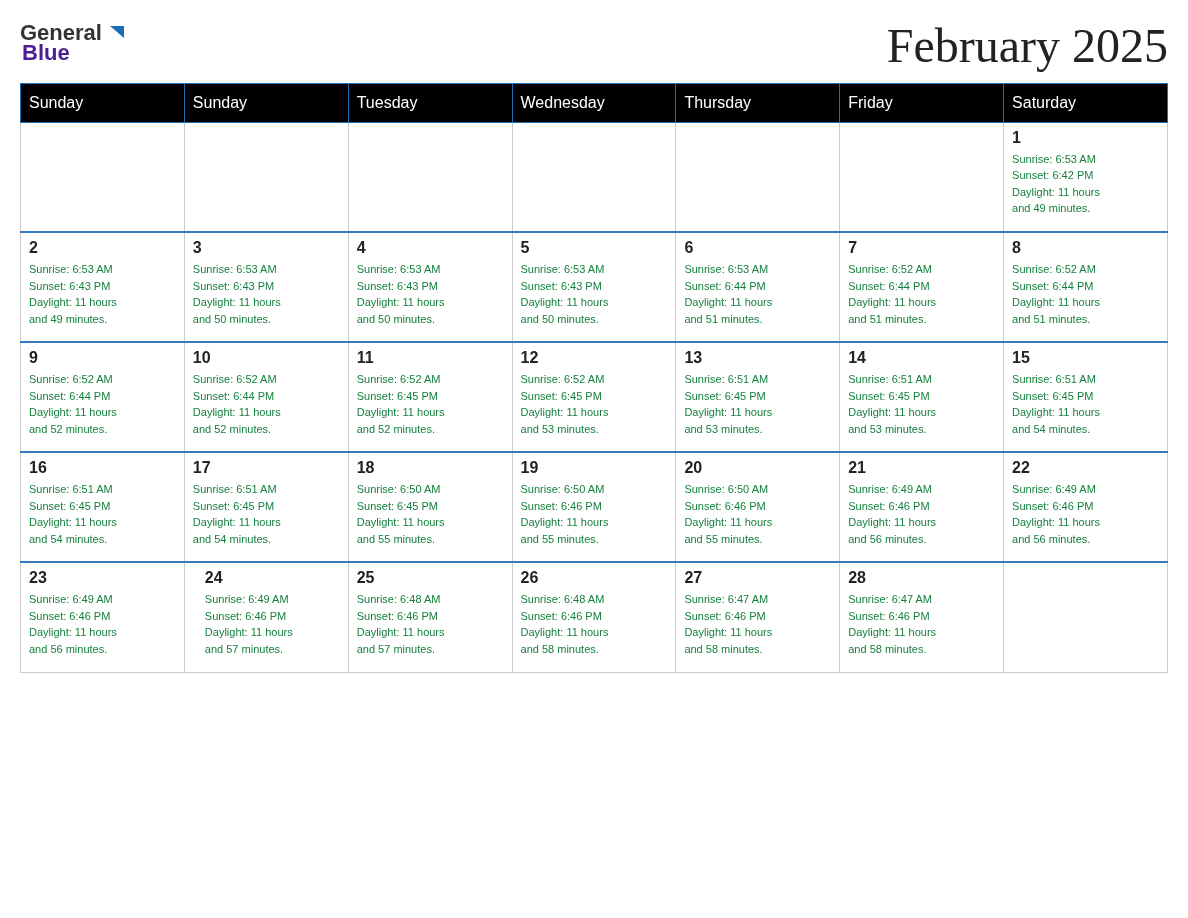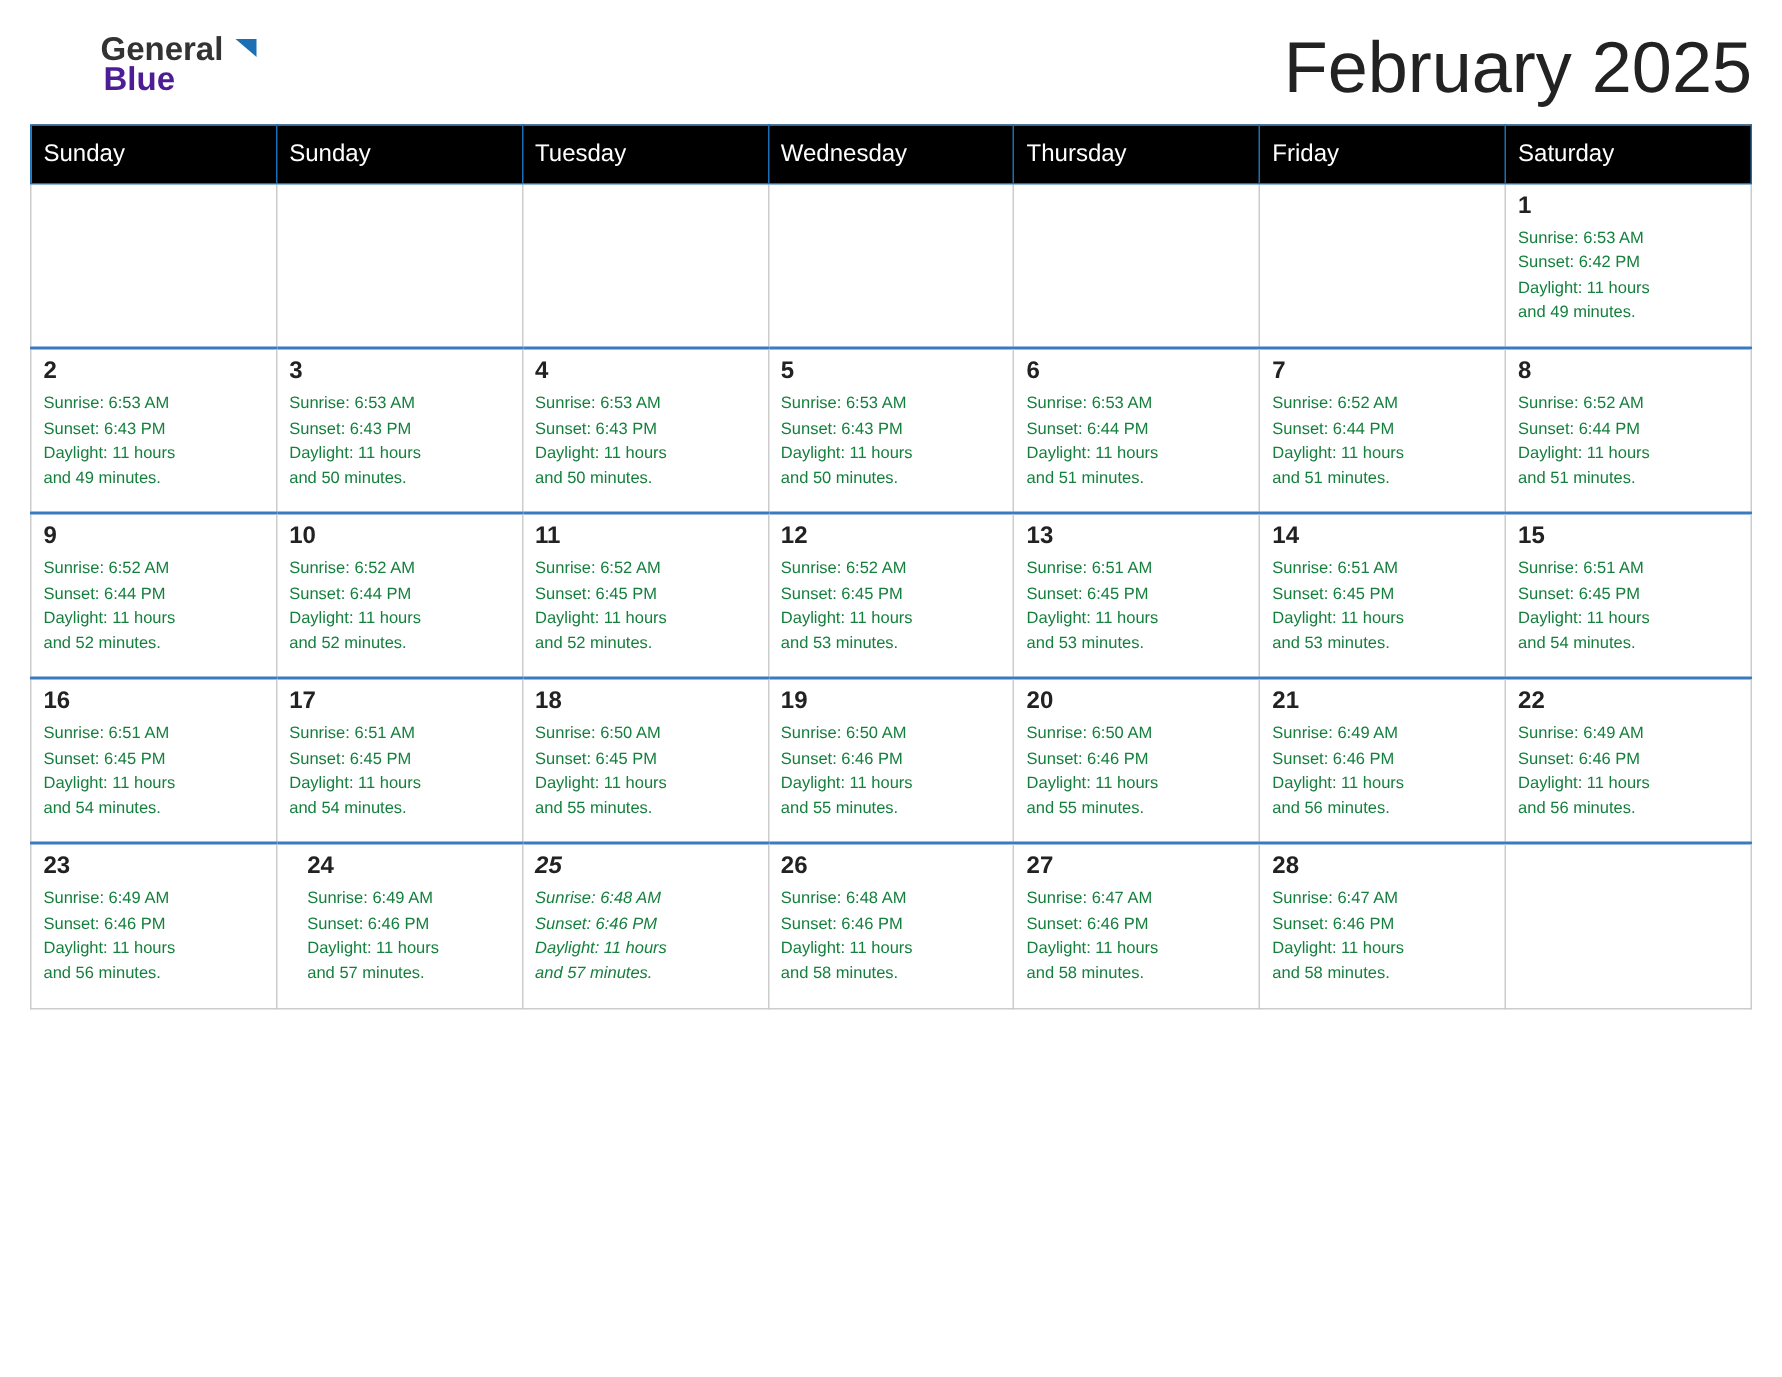--- a/index.html
+++ b/index.html
@@ -8,39 +8,39 @@
       background: #fff;
       padding: 20px;
       width: 1188px;
       min-height: 918px;
     }
     .header {
       display: flex;
       justify-content: space-between;
       align-items: flex-start;
       margin-bottom: 10px;
-      margin-left: 47px;
     }
     .logo {
       display: flex;
       align-items: center;
       gap: 4px;
     }
     .logo-text-general {
       font-size: 22px;
       font-weight: bold;
       color: #333;
     }
     .logo-text-blue {
       font-size: 22px;
       font-weight: bold;
       color: #4c1d95;
     }
     .title-block {
       text-align: left;
+      font-family: Liberation Serif, serif;
     }
     .calendar-title {
       font-size: 48px;
       font-weight: normal;
       color: #222;
       line-height: 1.1;
     }
     .calendar-subtitle {
       font-size: 20px;
       color: #444;
@@ -299,21 +299,21 @@
 Daylight: 11 hours
 and 56 minutes.</div>
         </td>
         <td style="height: 110px; padding-left: 20px;">
           <span class="day-number">24</span>
           <div class="day-info" style="white-space: pre-line;">Sunrise: 6:49 AM
 Sunset: 6:46 PM
 Daylight: 11 hours
 and 57 minutes.</div>
         </td>
-        <td style="height: 110px; font-style: italic;">
+        <td style="height: 110px;">
           <span class="day-number">25</span>
           <div class="day-info" style="white-space: pre-line;">Sunrise: 6:48 AM
 Sunset: 6:46 PM
 Daylight: 11 hours
 and 57 minutes.</div>
         </td>
         <td style="height: 110px;">
           <span class="day-number">26</span>
           <div class="day-info" style="white-space: pre-line;">Sunrise: 6:48 AM
 Sunset: 6:46 PM

